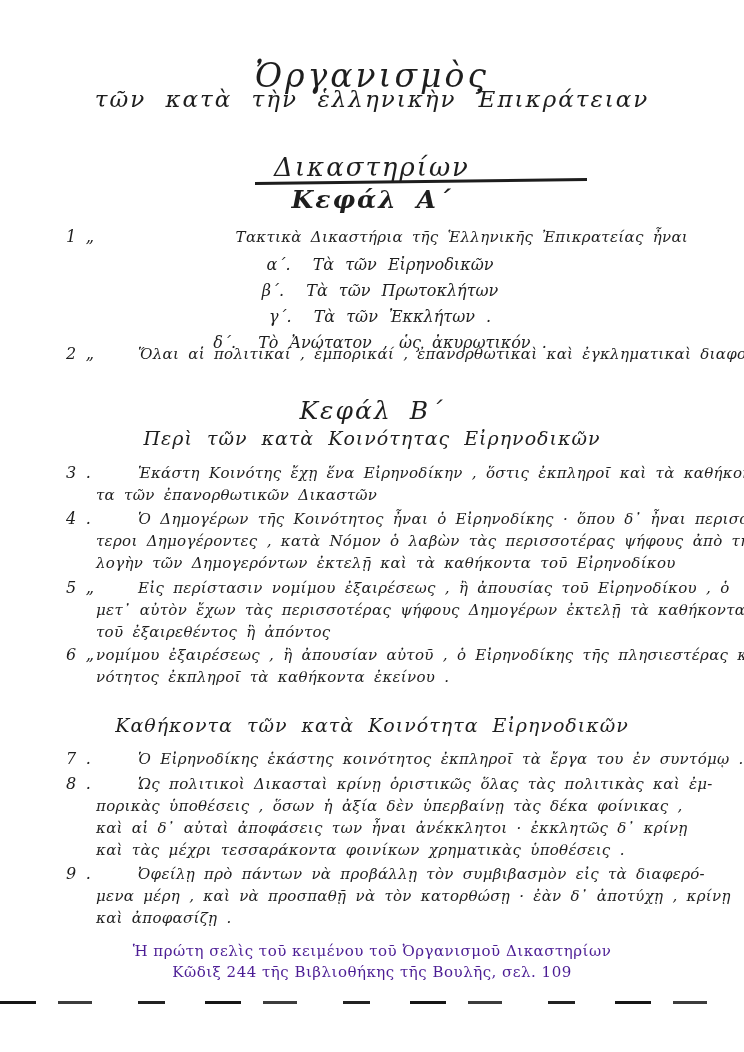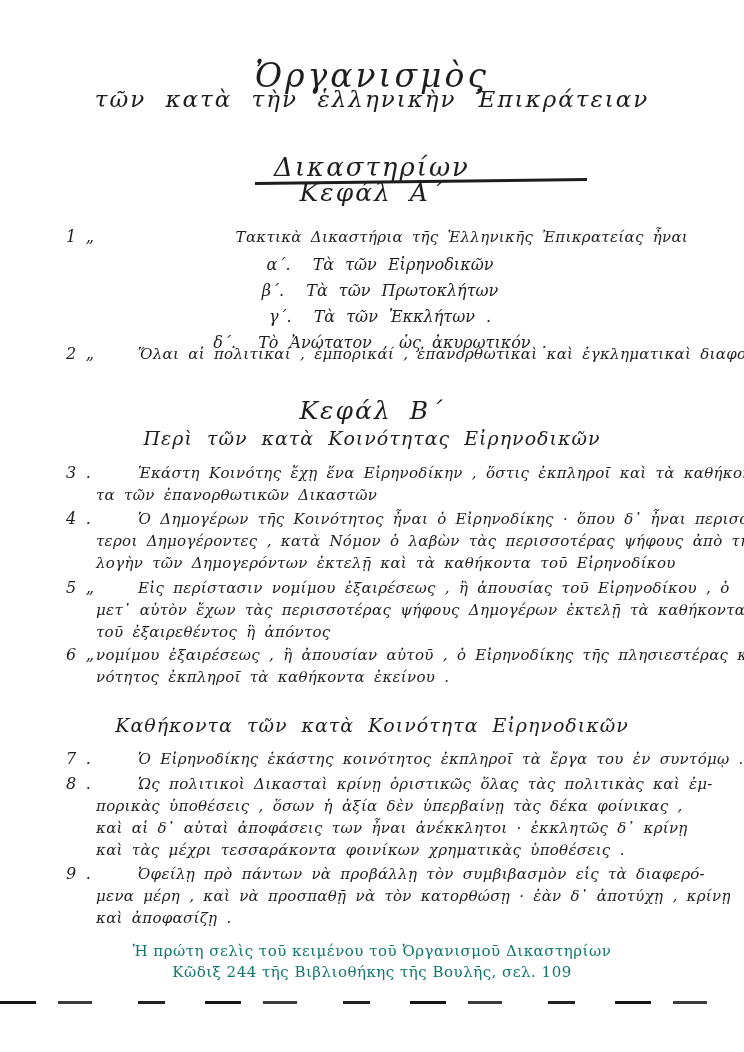--- a/index.html
+++ b/index.html
@@ -27,21 +27,21 @@
   .title-1 { top: 56px;  font-size: 33px; letter-spacing: 3px; }
   .title-2 { top: 86px; font-size: 23px; letter-spacing: 2px; word-spacing: 10px; }
   .title-3 { top: 152px; font-size: 26px; letter-spacing: 2px; }
   .title-rule {
     top: 180px; left: 255px;
     width: 332px; height: 3px;
     background: #1d1d1d;
     transform: rotate(-0.7deg);
   }
   .kefal { font-size: 25px; letter-spacing: 2px; word-spacing: 8px; }
-  .kefal-a { top: 178px; }
+  .kefal-a { top: 185px; font-weight: bold; }
   .kefal-b { top: 396px; }
   .subheading { font-size: 19px; letter-spacing: 1px; word-spacing: 7px; }
   .subheading-b { top: 427px; }
   .duties-heading { top: 714px; }
   .article {
     position: absolute;
     left: 96px;
     width: 592px;
     font-size: 15px;
     line-height: 22px;
@@ -72,21 +72,21 @@
   .art-5 { top: 577px; }
   .art-6 { top: 644px; }
   .art-7 { top: 748px; }
   .art-8 { top: 773px; }
   .art-9 { top: 863px; }
   .caption {
     top: 941px;
     font-style: normal;
     font-size: 15px;
     line-height: 21px;
-    color: #0f766e;
+    color: #4c1d95;
     letter-spacing: 0.5px;
   }
   .scan-edge-line {
     top: 1001px;
     left: 0;
     width: 744px;
     height: 3px;
     background: repeating-linear-gradient(
       90deg,
       #161616 0px, #161616 36px,

